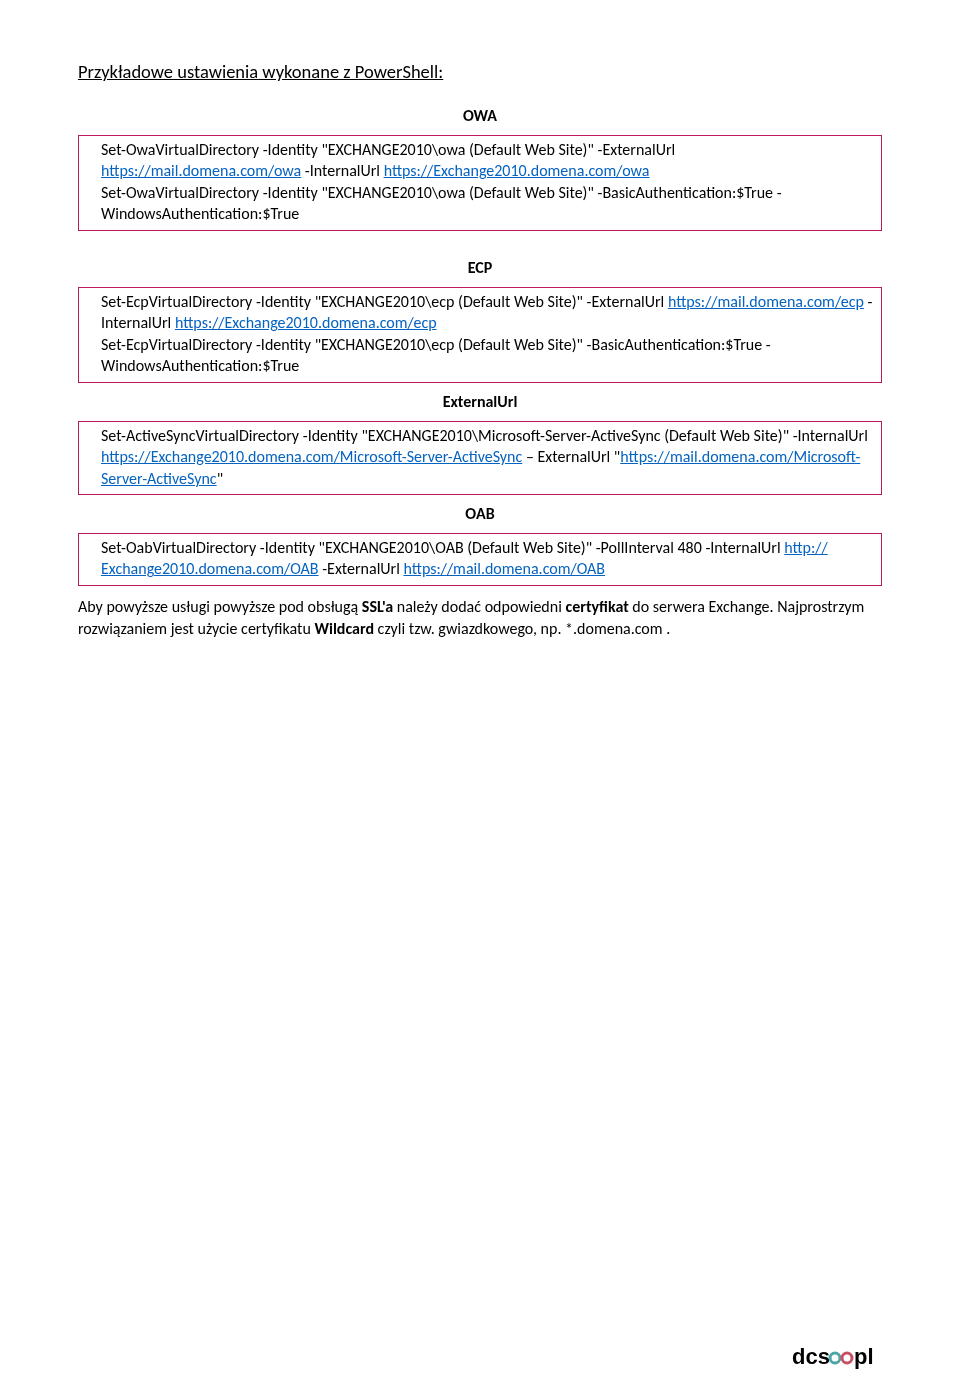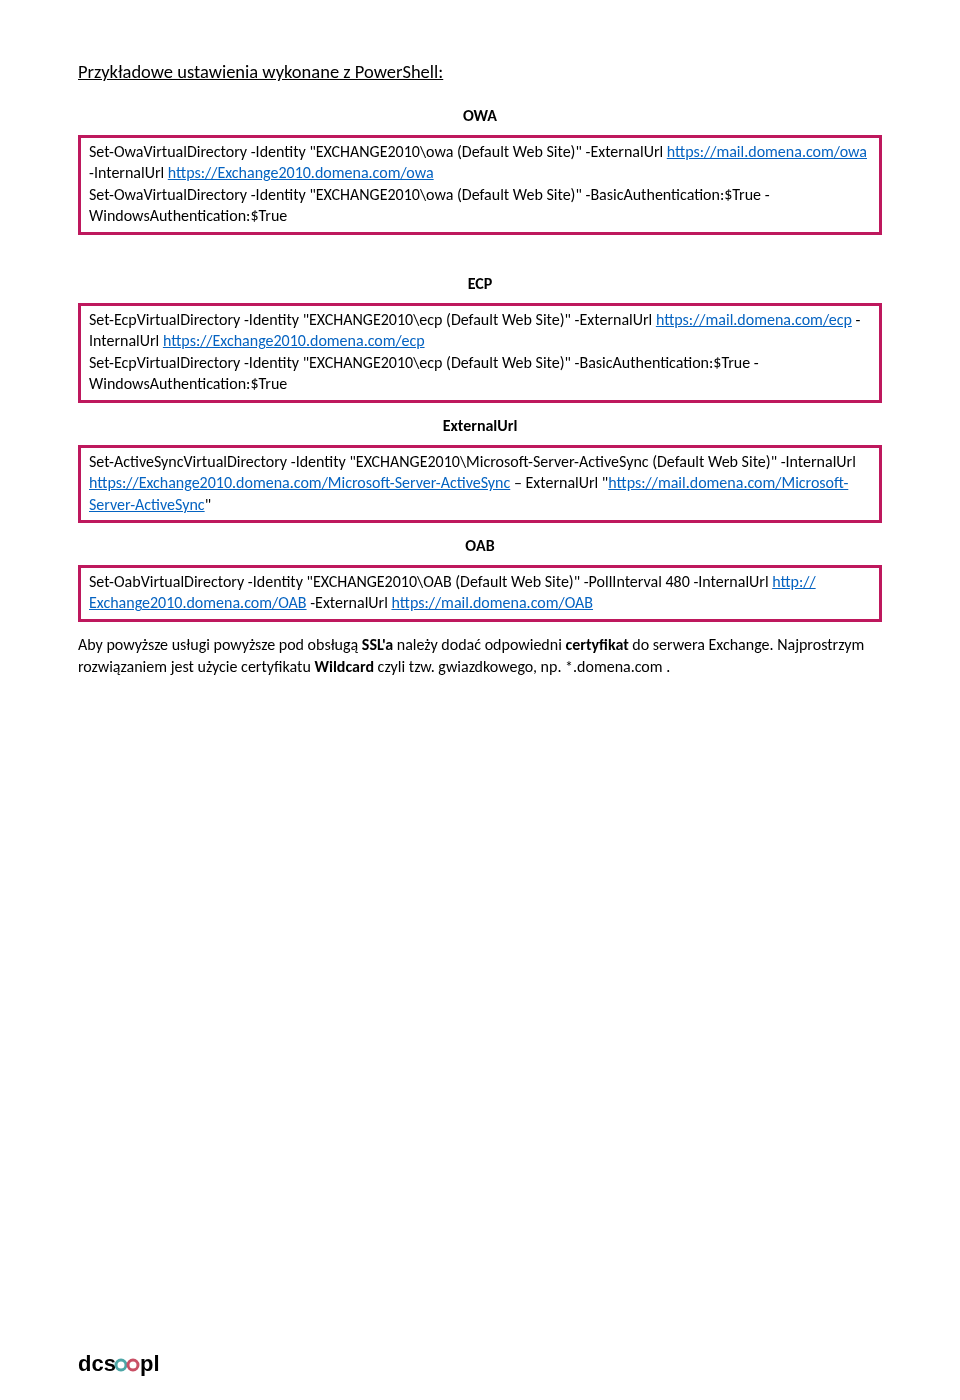--- a/index.html
+++ b/index.html
@@ -20,36 +20,36 @@
     font-size: 18.5px;
     margin-bottom: 20px;
   }
   .subhead {
     font-weight: bold;
     margin-top: 8px;
     margin-bottom: 8px;
     text-align: center;
   }
   .codebox {
-    border: 3px solid #be185d;
-    padding: 3px 6px 5px 8px;
-    margin-bottom: 12px;
+    border: 1px solid #be185d;
+    padding: 3px 6px 5px 22px;
+    margin-bottom: 0;
     font-size: 16px;
     line-height: 1.35;
   }
   .link { color: #0563c1; text-decoration: underline; }
   .bold { font-weight: bold; }
   .para { margin-top: 10px; }
   .footer {
     position: absolute;
-    bottom: 22px;
+    bottom: 29px;
     left: 78px;
     right: 78px;
     display: flex;
-    justify-content: flex-start;
+    justify-content: flex-end;
     align-items: flex-end;
     gap: 34px;
   }
   .footer-text {
     color: #2f5496;
     font-size: 14.5px;
   }
   .page-num {
     color: #000;
     font-size: 21px;

